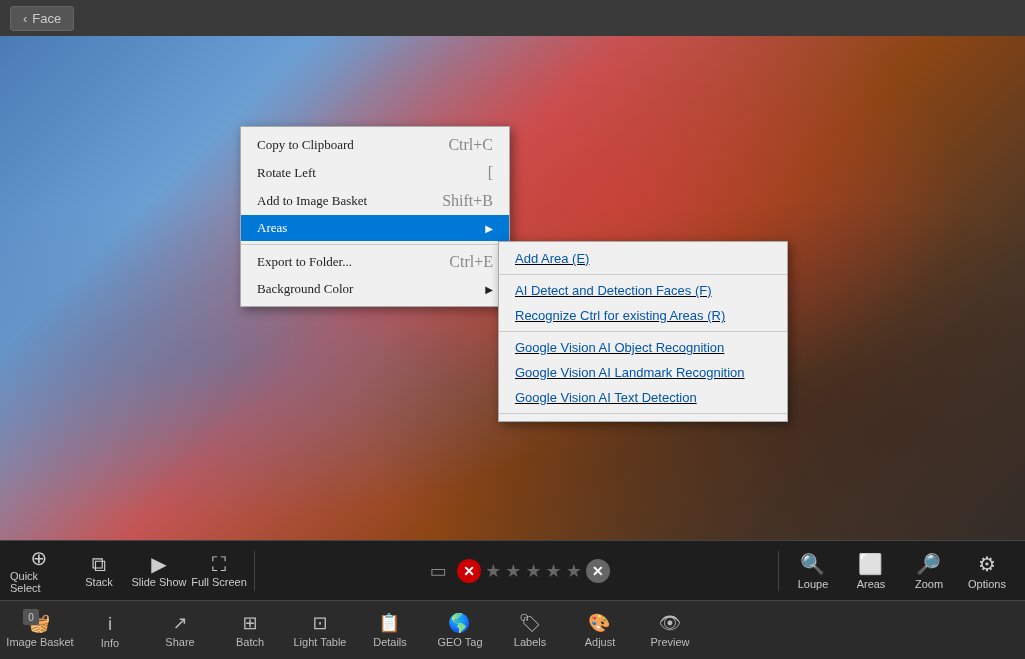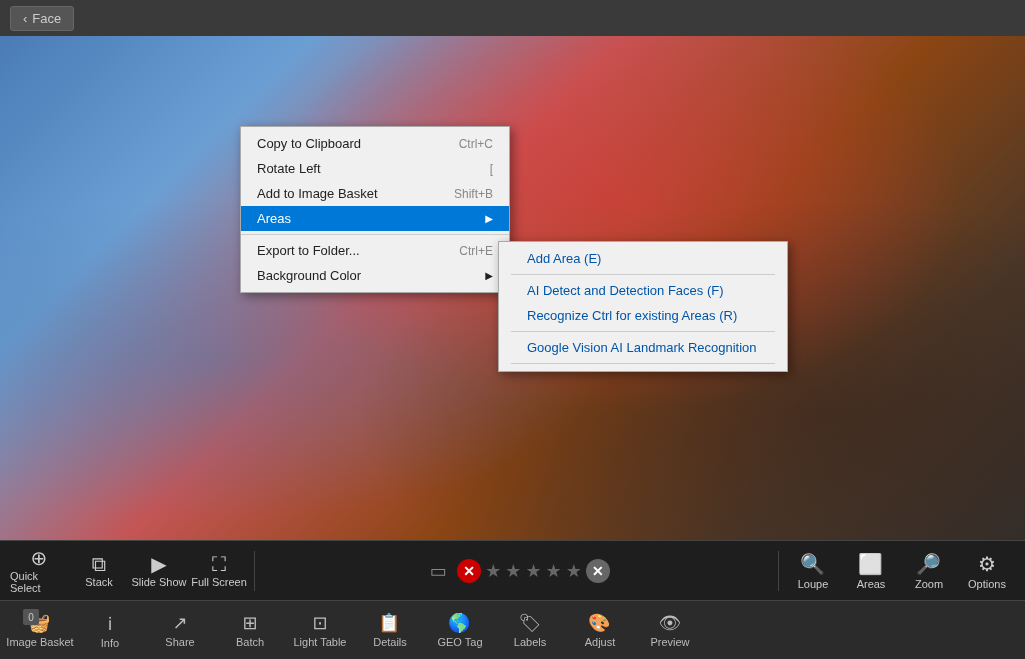--- a/index.html
+++ b/index.html
@@ -82,33 +82,34 @@
       padding: 4px 0;
     }
     .menu-item {
       display: flex;
       align-items: center;
       justify-content: space-between;
       padding: 5px 16px;
       cursor: pointer;
       color: #222;
       white-space: nowrap;
+      font-family: Liberation Serif, serif;
     }
     .menu-item:hover, .menu-item.active {
       background: #0078d7;
       color: white;
     }
     .menu-item.active {
       background: #0078d7;
       color: white;
     }
     .menu-item .shortcut {
       color: #888;
       margin-left: 20px;
-      font-size: 12px;
+      font-size: 16px;
     }
     .menu-item .arrow {
       margin-left: 10px;
       font-size: 10px;
     }
     .menu-separator {
       height: 1px;
       background: #ccc;
       margin: 3px 0;
     }
@@ -116,21 +117,22 @@
     
     .submenu {
       position: absolute;
       top: 90px;
       left: 500px;
       background: #f0f0f0;
       border: 1px solid #aaa;
       box-shadow: 3px 3px 10px rgba(0,0,0,0.4);
       min-width: 290px;
       z-index: 101;
-      padding: 4px 12px;
+      padding: 4px 0;
+      text-decoration: underline;
     }
     .submenu-item {
       display: flex;
       align-items: center;
       padding: 5px 16px;
       cursor: pointer;
       color: #0055aa;
       white-space: nowrap;
       font-size: 13px;
     }
@@ -351,21 +353,27 @@
     </div>
     <div class="submenu-separator"></div>
     <div class="submenu-item">
       <span>AI Detect and Detection Faces (F)</span>
     </div>
     <div class="submenu-item">
       <span>Recognize Ctrl for existing Areas (R)</span>
     </div>
     <div class="submenu-separator"></div>
     <div class="submenu-item">
+      <span>Google Vision AI Object Recognition</span>
+    </div>
+    <div class="submenu-item">
       <span>Google Vision AI Landmark Recognition</span>
+    </div>
+    <div class="submenu-item">
+      <span>Google Vision AI Text Detection</span>
     </div>
     <div class="submenu-separator"></div>
   </div>
 </div>
 
 <div class="bottom-toolbar">
 
   <div class="toolbar-top">
 
     <div class="tool-btn">

